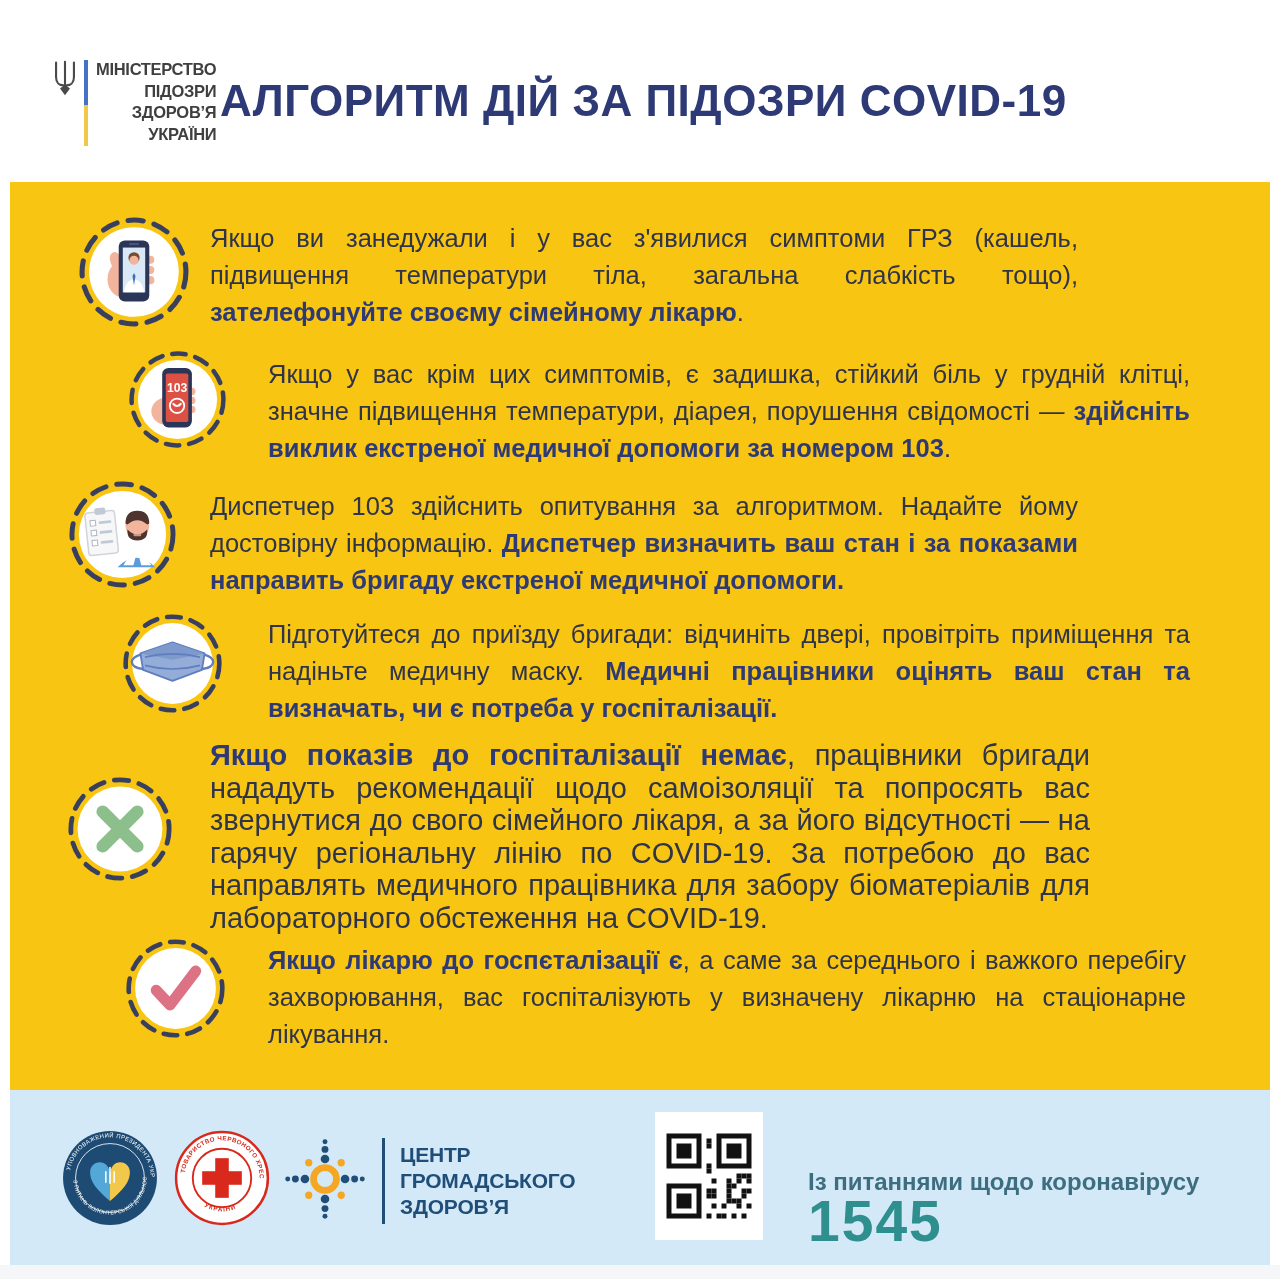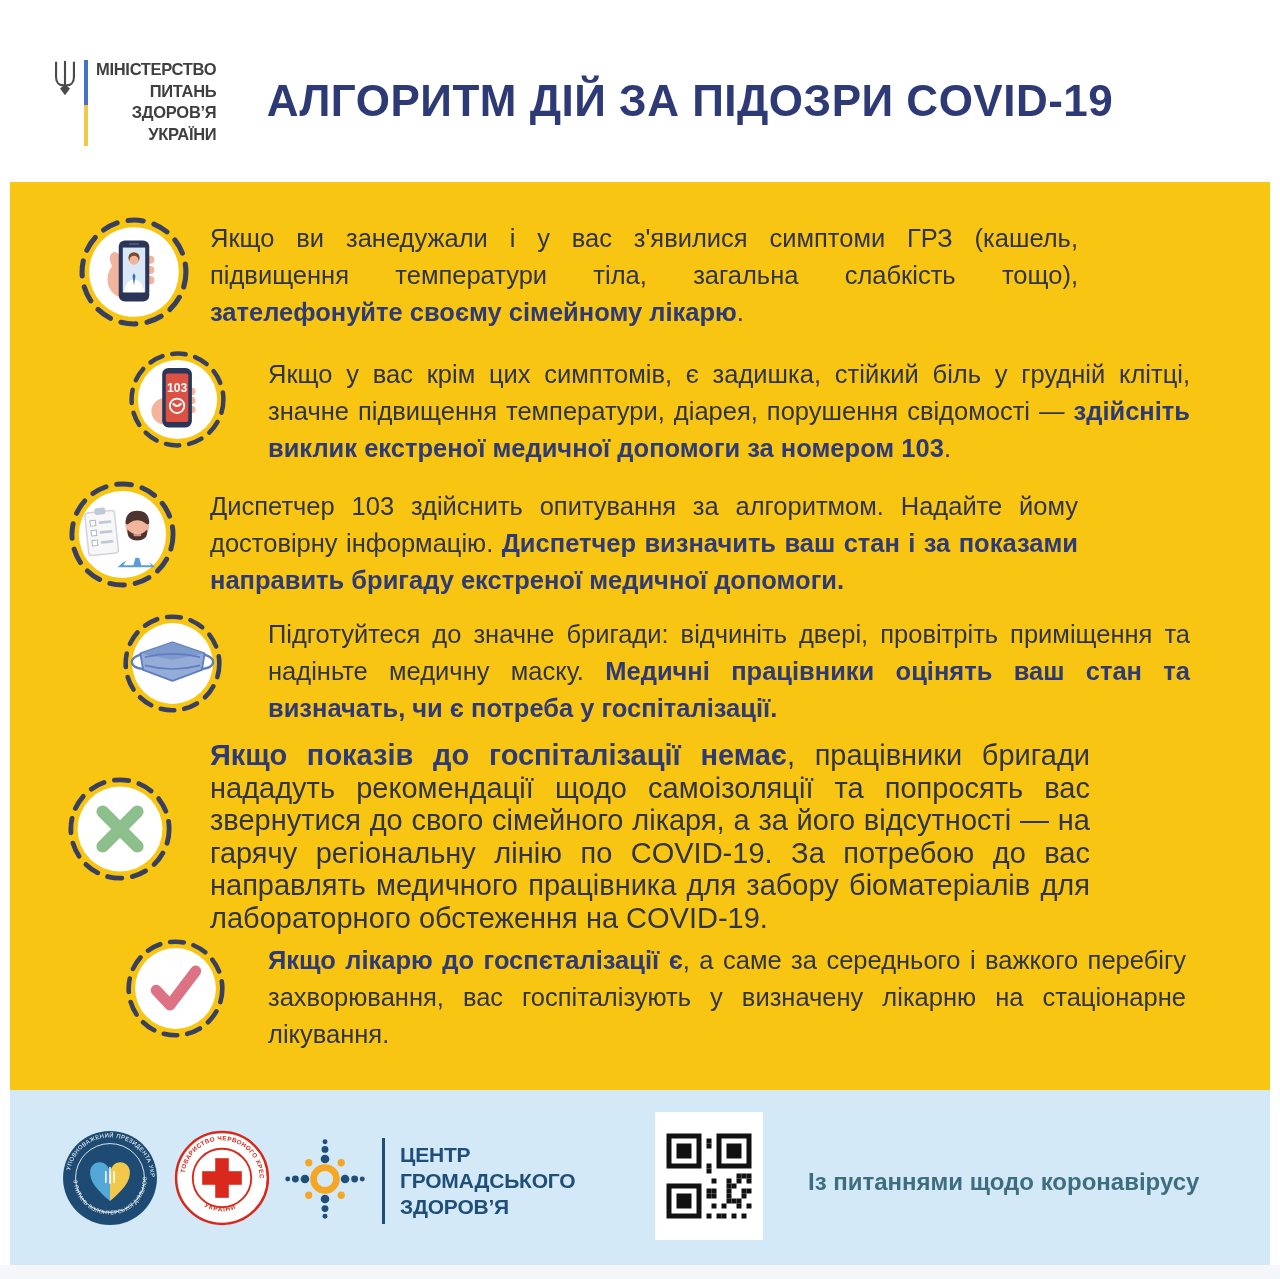--- a/index.html
+++ b/index.html
@@ -16,21 +16,21 @@
   body{font-family:"Liberation Sans","DejaVu Sans",sans-serif;}
   .page{position:relative;width:1280px;height:1279px;background:#FFFFFF;overflow:hidden;}
 
   
   .header{position:absolute;left:0;top:0;width:1280px;height:182px;background:#FFFFFF;}
   .trident{position:absolute;left:52px;top:58px;width:26px;height:40px;}
   .logo-bar{position:absolute;left:84px;top:60px;width:4px;height:86px;
             background:linear-gradient(#4472C4 0 52%,#F2C84B 52% 100%);}
   .ministry{position:absolute;left:96px;top:59px;font-size:16.5px;line-height:21.5px;
             font-weight:700;color:#3F3F3F;letter-spacing:-0.3px;text-align:right;}
-  .page-title{position:absolute;left:220px;top:76px;width:940px;text-align:center;
+  .page-title{position:absolute;left:220px;top:76px;width:940px;text-align:left;
             font-size:44px;font-weight:800;color:var(--navy);letter-spacing:0.5px;}
 
   
   .panel{position:absolute;left:10px;top:182px;width:1260px;height:1028px;background:var(--yellow);padding-left:12px;}
   .step .icon-wrap{position:absolute;}
   .step .icon-wrap svg{width:100%;height:100%;display:block;}
   .step .text{position:absolute;color:var(--body);font-size:25.5px;line-height:37px;
               text-align:justify;}
   .text .b{color:var(--navy);font-weight:700;}
   .s1 .icon-wrap{left:68px;top:34px;width:112px;height:112px;}
@@ -74,21 +74,21 @@
       <g stroke="#4A4A4A" stroke-width="2.6" fill="none" stroke-linecap="round">
         <path d="M5 3 v18 c0 7 4.5 10 9 10"></path>
         <path d="M27 3 v18 c0 7 -4.5 10 -9 10"></path>
         <path d="M16 2 v29"></path>
         <path d="M16 31 l-5 4 5 7 5 -7 z" fill="#4A4A4A" stroke-width="1.6"></path>
       </g>
     </svg>
     <div class="logo-bar"></div>
     <div class="ministry">
       <div>МІНІСТЕРСТВО</div>
-      <div>ПИТАНЬ</div>
+      <div>ПІДОЗРИ</div>
       <div>ЗДОРОВ’Я</div>
       <div>УКРАЇНИ</div>
     </div>
     <div class="page-title">АЛГОРИТМ ДІЙ ЗА ПІДОЗРИ COVID-19</div>
   </div>
 
   <div class="panel" id="steps">
       <div class="step s1">
         <div class="icon-wrap">
           <svg viewBox="0 0 110 110">
@@ -160,21 +160,21 @@
             <circle cx="55" cy="55" r="44" fill="#FFFFFF"></circle>
             <circle cx="55" cy="55" r="51" fill="none" stroke="#39405E" stroke-width="5" stroke-dasharray="15 11" stroke-linecap="round"></circle>
             <path d="M20 44 L55 32 L90 44 L87 62 L55 74 L23 62 Z" fill="#94ADD8" stroke="#5F7DBF" stroke-width="2" stroke-linejoin="round"></path>
             <path d="M20 44 L55 32 L90 44 L55 51 Z" fill="#7E99CC"></path>
             <path d="M25 48 Q55 41 85 48" stroke="#5F7DBF" stroke-width="1.8" fill="none"></path>
             <path d="M25 57 Q55 65 85 57" stroke="#5F7DBF" stroke-width="1.8" fill="none"></path>
             <path d="M21 45 C7 49 7 59 23 61" fill="none" stroke="#5F7DBF" stroke-width="2.5"></path>
             <path d="M89 45 C103 49 103 59 87 61" fill="none" stroke="#5F7DBF" stroke-width="2.5"></path>
           </svg>
         </div>
-        <div class="text"><span>Підготуйтеся до значне бригади: відчиніть двері, провітріть приміщення та надіньте медичну маску. </span><span class="b">Медичні працівники оцінять ваш стан та визначать, чи є потреба у госпіталізації.</span></div>
+        <div class="text"><span>Підготуйтеся до приїзду бригади: відчиніть двері, провітріть приміщення та надіньте медичну маску. </span><span class="b">Медичні працівники оцінять ваш стан та визначать, чи є потреба у госпіталізації.</span></div>
       </div>
       <div class="step s5">
         <div class="icon-wrap">
           <svg viewBox="0 0 110 110">
             <circle cx="55" cy="55" r="44" fill="#FFFFFF"></circle>
             <circle cx="55" cy="55" r="51" fill="none" stroke="#39405E" stroke-width="5" stroke-dasharray="15 11" stroke-linecap="round"></circle>
             <path d="M37 37 L73 73 M73 37 L37 73" stroke="#8CBF8B" stroke-width="13" stroke-linecap="round"></path>
           </svg>
         </div>
         <div class="text"><span class="b">Якщо показів до госпіталізації немає</span><span>, працівники бригади нададуть рекомендації щодо самоізоляції та попросять вас звернутися до свого сімейного лікаря, а за його відсутності — на гарячу регіональну лінію по COVID-19. За потребою до вас направлять медичного працівника для забору біоматеріалів для лабораторного обстеження на COVID-19.</span></div>
@@ -302,17 +302,18 @@
           <rect x="66.5" y="26.5" width="25" height="25" fill="#FFFFFF"></rect>
           <rect x="71.5" y="31.5" width="15" height="15" fill="#111111"></rect>
           <rect x="11.5" y="71.5" width="35" height="35" fill="#111111"></rect>
           <rect x="16.5" y="76.5" width="25" height="25" fill="#FFFFFF"></rect>
           <rect x="21.5" y="81.5" width="15" height="15" fill="#111111"></rect>
         </svg>
     </div>
 
     <div class="hotline">
       <div class="hl-line">Із питаннями щодо коронавірусу</div>
+      <div class="hotnum">1545</div>
     </div>
   </div>
 
   <div class="bottomstrip"></div>
 </div>
 
 </body></html>

